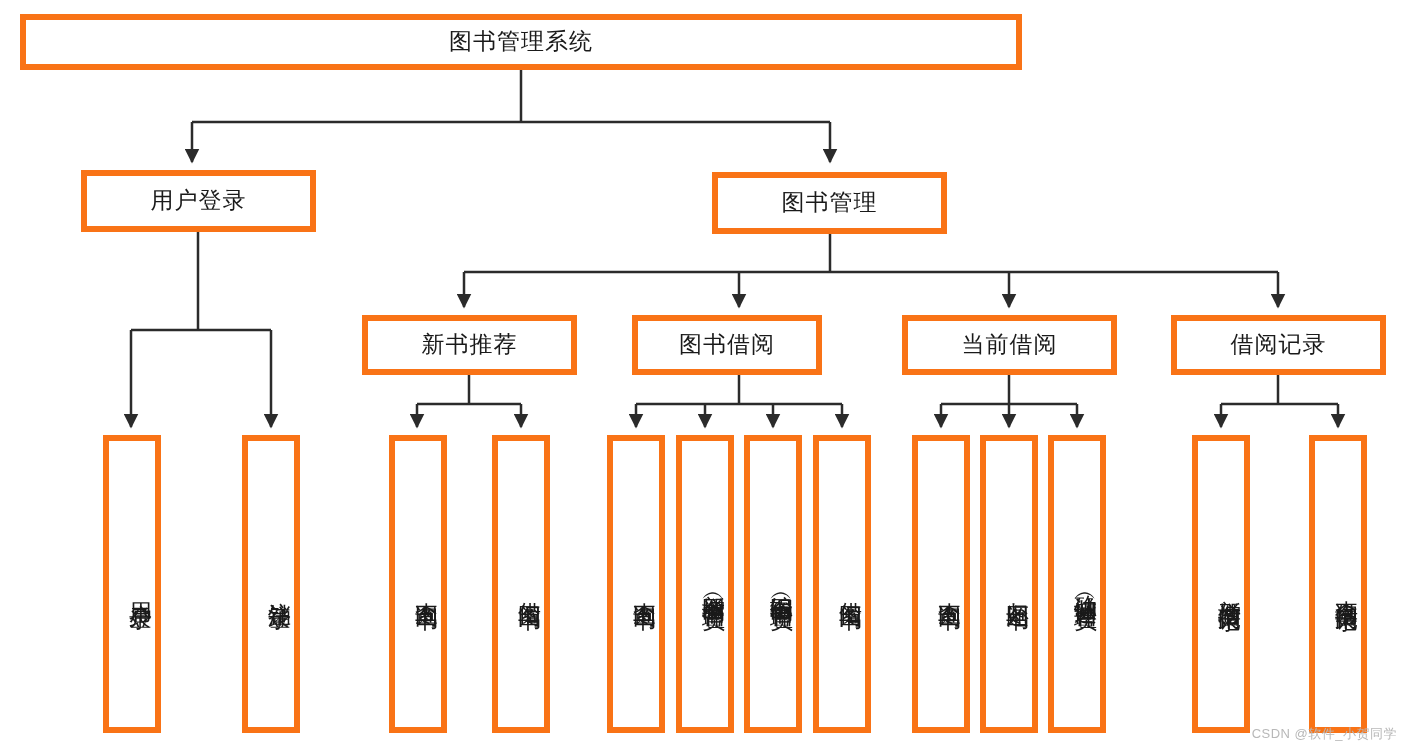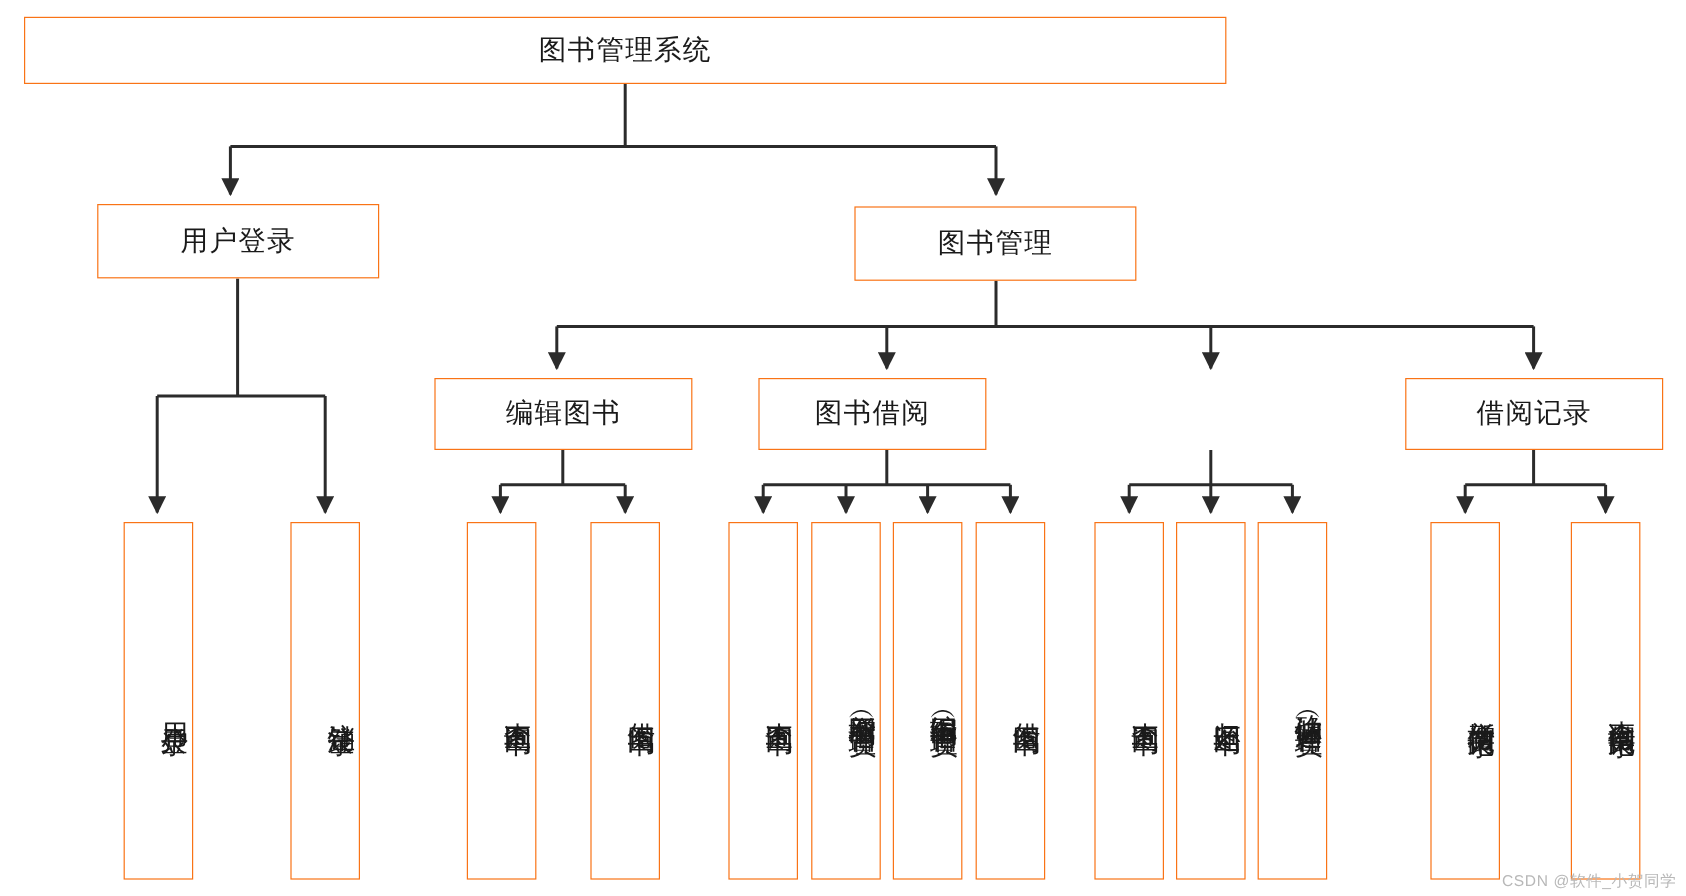--- a/index.html
+++ b/index.html
@@ -21,21 +21,21 @@
     position: absolute;
     left: 0;
     top: 0;
     width: 1405px;
     height: 747px;
     pointer-events: none;
   }
   .node {
     position: absolute;
     box-sizing: border-box;
-    border: 1px solid #f97316;
+    border: 6px solid #f97316;
     background: #ffffff;
     display: flex;
     align-items: center;
     justify-content: center;
     color: #1a1a1a;
   }
   .node-h {
     font-size: 23px;
     letter-spacing: 1px;
     line-height: 1.1;
@@ -127,24 +127,27 @@
   </div>
 
   <div class="node node-h" style="left:81px; top:170px; width:235px; height:62px;">
     <span>用户登录</span>
   </div>
   <div class="node node-h" style="left:712px; top:172px; width:235px; height:62px;">
     <span>图书管理</span>
   </div>
 
   <div class="node node-h" style="left:362px; top:315px; width:215px; height:60px;">
-    <span>编辑图书</span>
+    <span>新书推荐</span>
   </div>
   <div class="node node-h" style="left:632px; top:315px; width:190px; height:60px;">
     <span>图书借阅</span>
+  </div>
+  <div class="node node-h" style="left:902px; top:315px; width:215px; height:60px;">
+    <span>当前借阅</span>
   </div>
   <div class="node node-h" style="left:1171px; top:315px; width:215px; height:60px;">
     <span>借阅记录</span>
   </div>
 
   <div class="node node-v" style="left:103px; top:435px; width:58px; height:298px;">
     <span>用户登录</span>
   </div>
   <div class="node node-v" style="left:242px; top:435px; width:58px; height:298px;">
     <span>注销登录</span>

